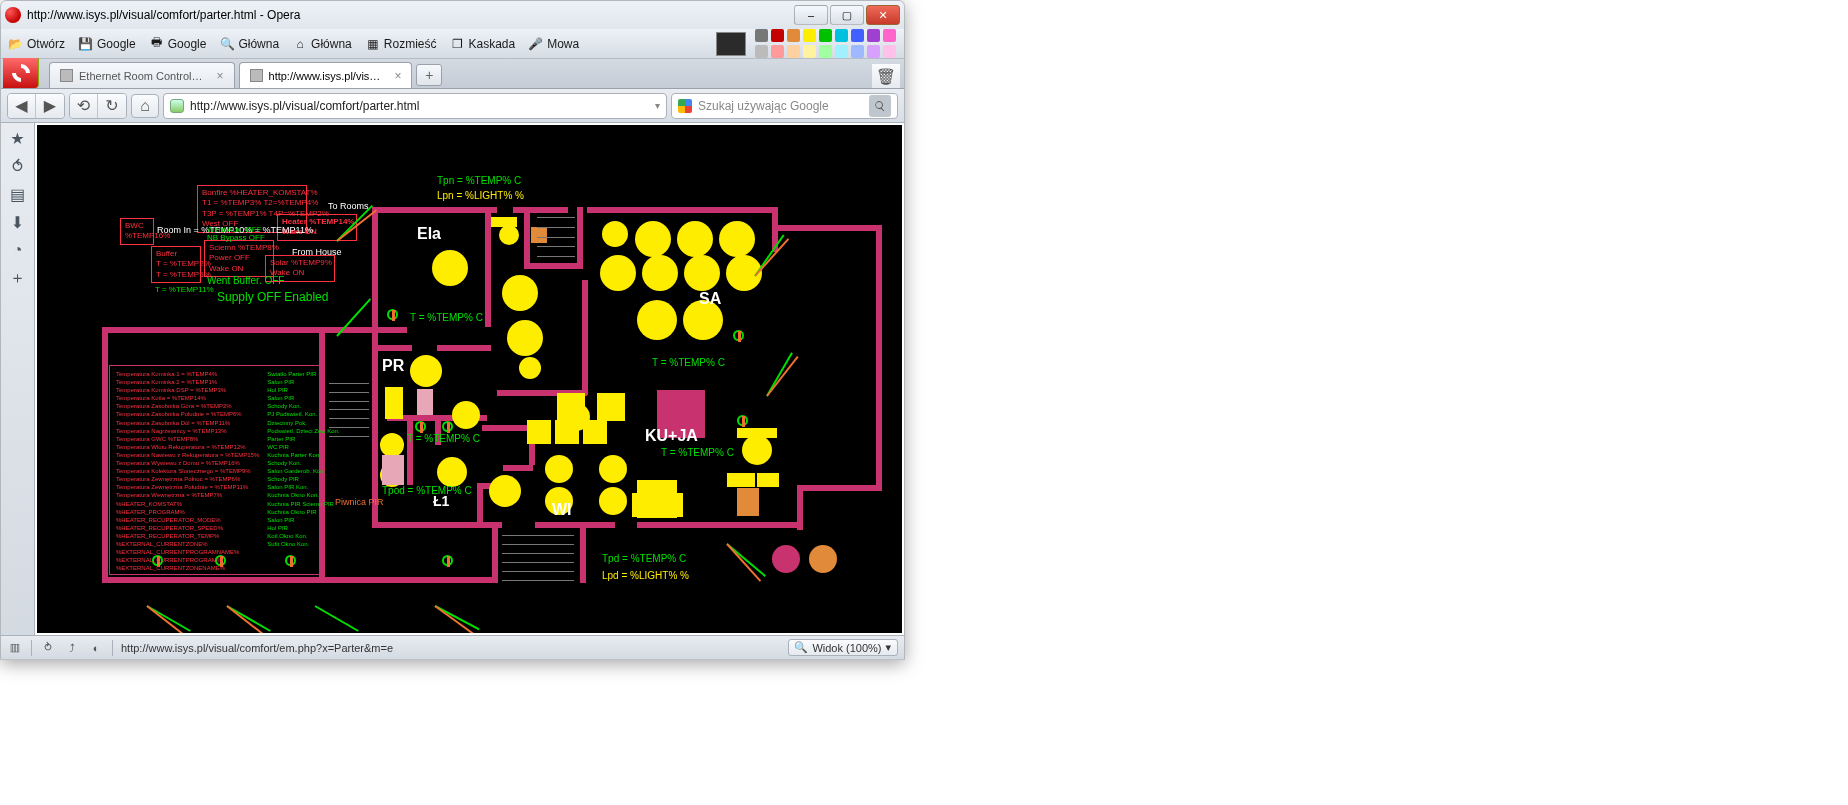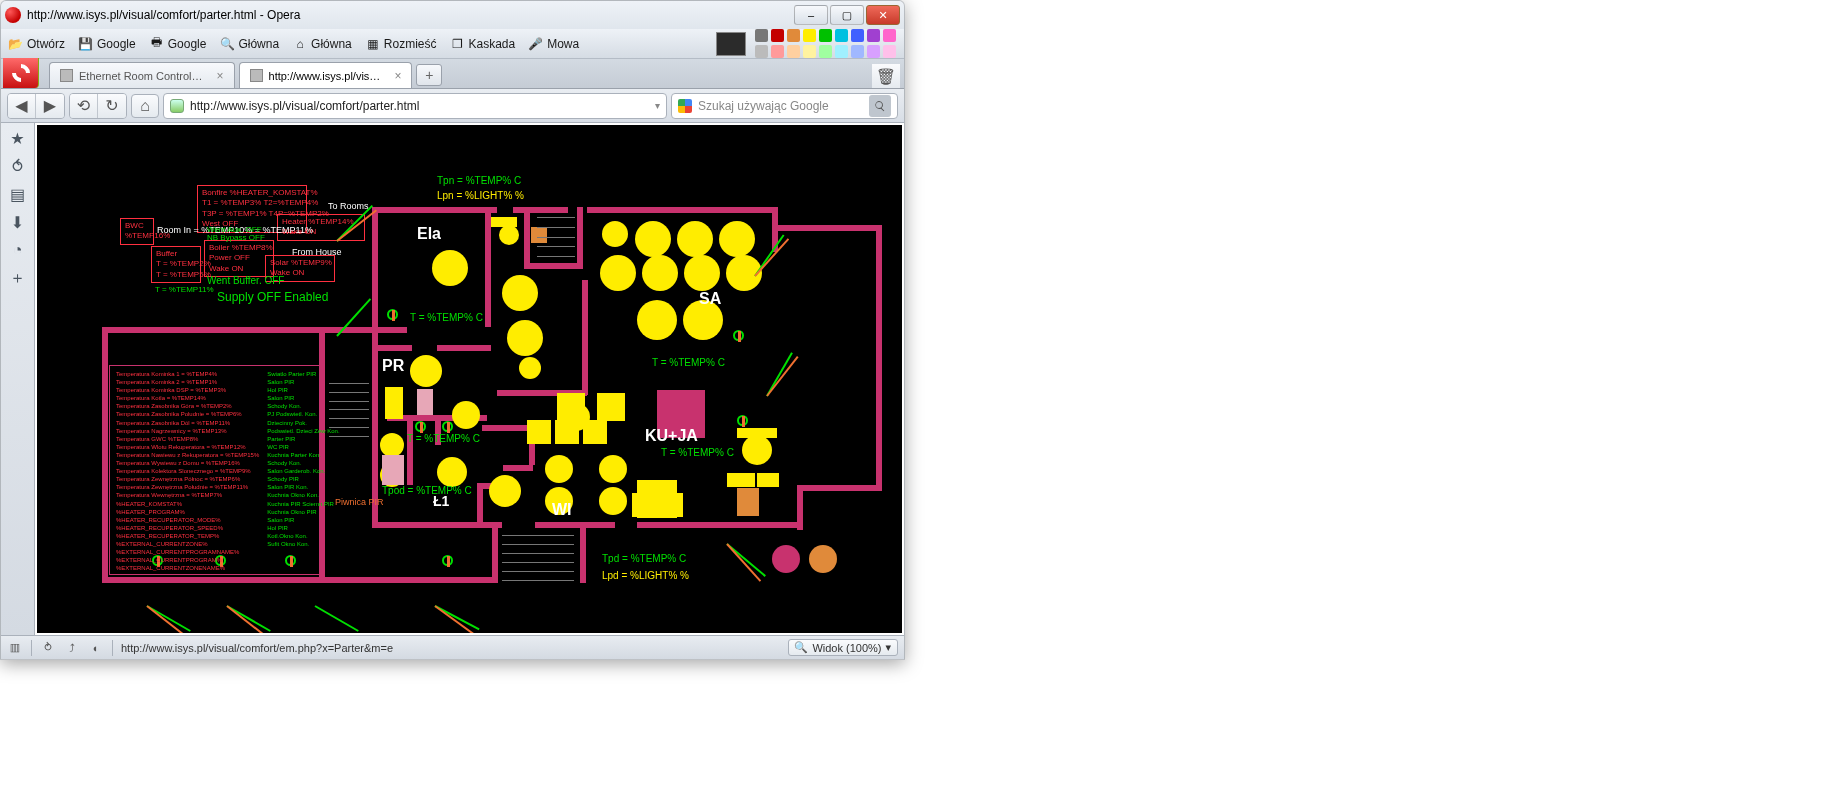--- a/index.html
+++ b/index.html
@@ -290,26 +290,26 @@
         <span class="tlbl" style="left:565px; top:428px;">Tpd = %TEMP% C</span>
         <span class="ylbl" style="left:565px; top:445px;">Lpd = %LIGHT% %</span>
 
         <div class="heaterbox" style="left:160px; top:60px; width:110px;">
           <div class="r">Bonfire %HEATER_KOMSTAT%</div>
           <div class="r">T1 = %TEMP3% T2=%TEMP4%</div>
           <div class="r">T3P = %TEMP1% T4P=%TEMP2%</div>
           <div class="r">West OFF</div>
         </div>
         <span class="wlbl" style="left:291px; top:76px;">To Rooms</span>
-        <div class="heaterbox" style="left:240px; top:89px; width:88px;">
+        <div class="heaterbox" style="left:240px; top:89px; width:80px;font-weight:bold;">
           <div class="r">Heater %TEMP14%</div>
           <div class="r">Wake ON</div>
         </div>
         <div class="heaterbox" style="left:167px; top:115px; width:70px;">
-          <div class="r">Boiler %TEMP8%</div>
+          <div class="r">Sciemn %TEMP8%</div>
           <div class="r">Power OFF</div>
           <div class="r">Wake ON</div>
         </div>
         <div class="heaterbox" style="left:228px; top:130px; width:70px;">
           <div class="r">Solar %TEMP9%</div>
           <div class="r">Wake ON</div>
         </div>
         <div class="heaterbox" style="left:83px;  top:93px;  width:34px;">
           <div class="r">BWC</div>
           <div class="r">%TEMP16%</div>

